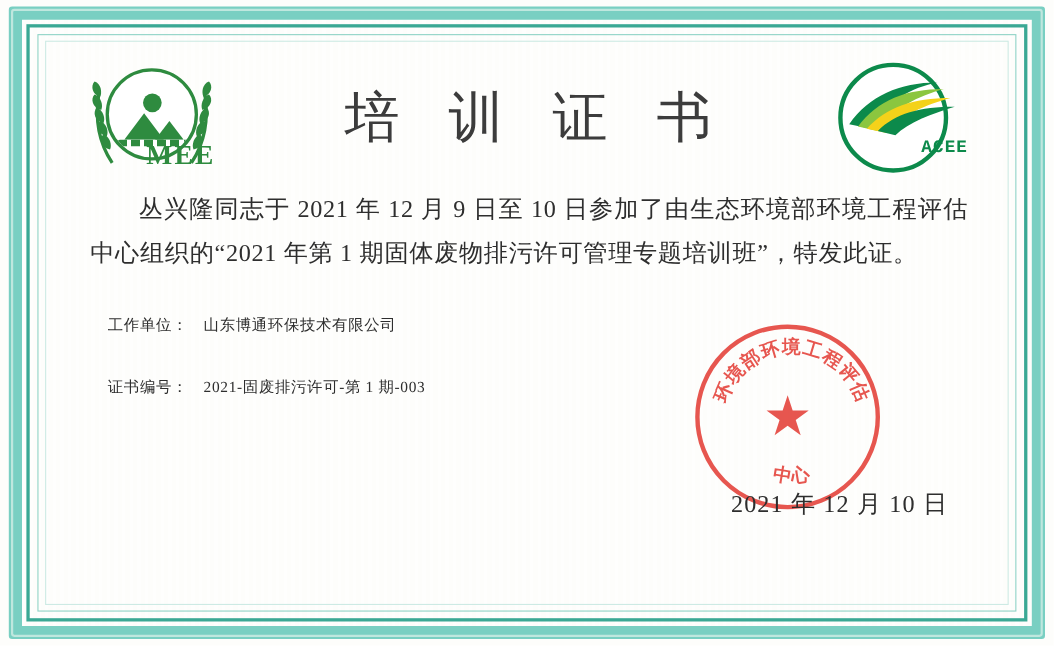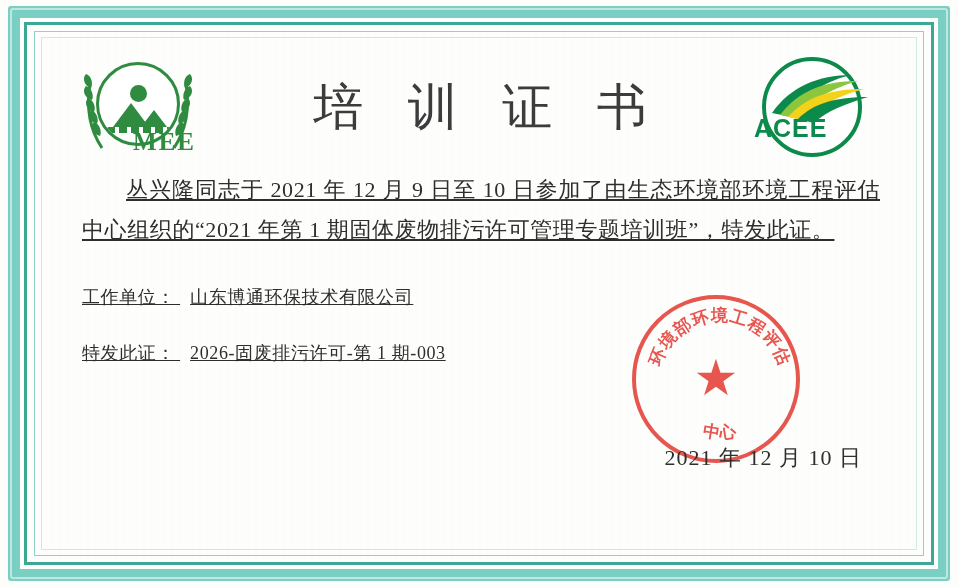--- a/index.html
+++ b/index.html
@@ -117,30 +117,29 @@
   }
 
   
   .body-text {
     padding: 6px 26px 0 30px;
     font-size: 22px;
     line-height: 40px;
     color: #2e2e2e;
     letter-spacing: 0.6px;
     text-align: justify;
-    text-decoration: underline;
   }
   .para {
     text-indent: 44px;
     margin: 0 0 30px 0;
   }
 
   .field-row {
-    margin: 0 0 22px 0;
-    font-size: 18px;
+    margin: 0 0 22px 16px;
+    font-size: 14px;
     line-height: 34px;
     color: #2e2e2e;
   }
   .field-label {
     display: inline;
   }
   .field-value {
     display: inline;
     margin-left: 10px;
   }
@@ -286,23 +285,23 @@
     border: 4px solid #0c8a4b;
     border-radius: 50%;
     box-sizing: border-box;
     background: #ffffff;
     overflow: hidden;
   }
   .acee-text {
     position: absolute;
     left: 0; right: 0;
     bottom: 16px;
-    text-align: left;
-    font-family: Liberation Sans, sans-serif;
-    font-size: 25px;
+    text-align: right;
+    font-family: Liberation Mono, monospace;
+    font-size: 16px;
     font-weight: bold;
     letter-spacing: 1px;
     color: #0c8a4b;
   }
   .acee-leaves {
     position: absolute;
     left: 10px;
     top: 14px;
     width: 108px;
     height: 56px;
@@ -365,22 +364,22 @@
     <div class="body-text">
 
       <p class="para">丛兴隆同志于 2021 年 12 月 9 日至 10 日参加了由生态环境部环境工程评估中心组织的“2021 年第 1 期固体废物排污许可管理专题培训班”，特发此证。</p>
 
       <div class="field-row">
         <span class="field-label">工作单位：</span>
         <span class="field-value">山东博通环保技术有限公司</span>
       </div>
 
       <div class="field-row">
-        <span class="field-label">特发此证：</span>
-        <span class="field-value">2026-固废排污许可-第 1 期-003</span>
+        <span class="field-label">证书编号：</span>
+        <span class="field-value">2021-固废排污许可-第 1 期-003</span>
       </div>
 
     </div>
 
     <div class="date-area">
 
       <div class="seal">
         <svg class="seal-arc-text" viewBox="0 0 168 168">
           <defs>
             <path id="arcTop" d="M22,84 A62,62 0 0 1 146,84"></path>

